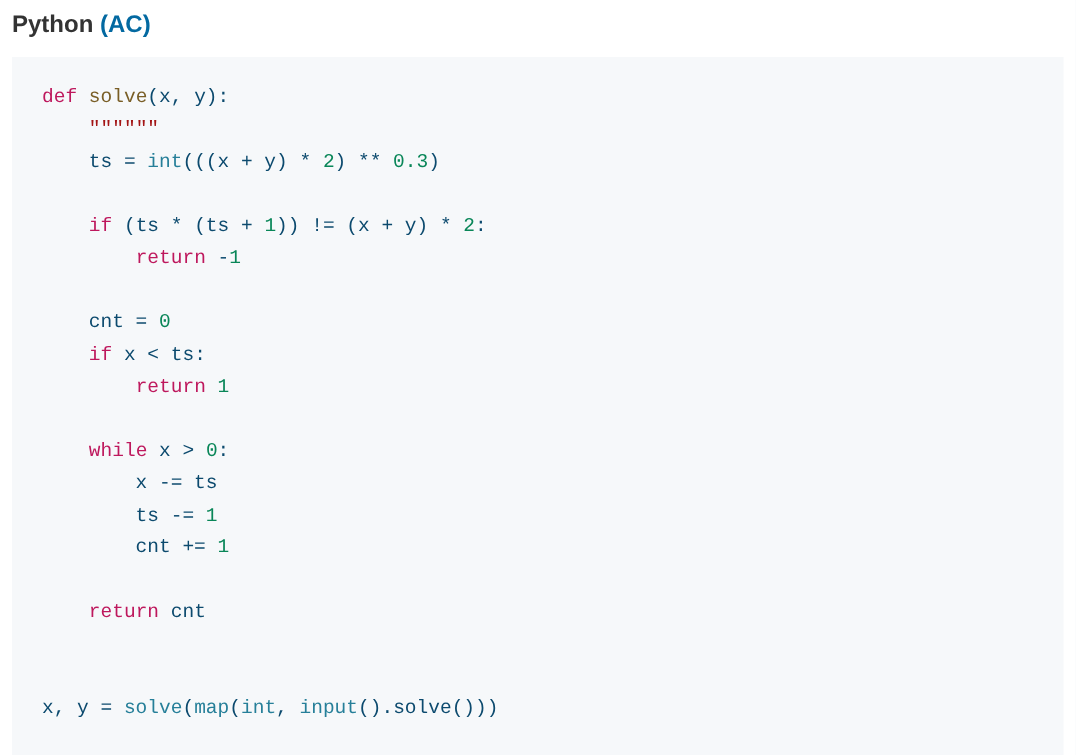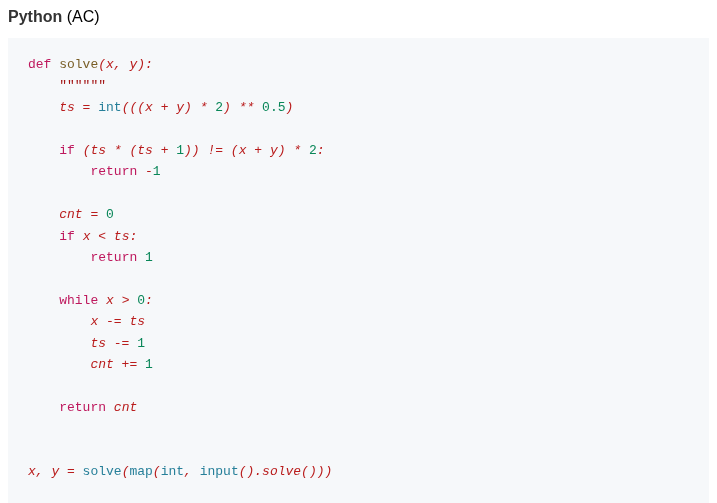--- a/index.html
+++ b/index.html
@@ -12,51 +12,51 @@
     .header {
       font-size: 16px;
       margin-bottom: 12px;
       color: #333;
     }
     .header .lang {
       font-weight: 600;
       margin-top: 18px;
     }
     .header .status {
-      font-weight: 400;
-      color: #000000;
+      font-weight: 700;
+      color: #0369a1;
     }
     .code-block {
       background: #f6f8fa;
       padding: 16px 20px;
       font-family: Consolas, "SF Mono", Monaco, "Courier New", monospace;
       font-size: 13px;
       line-height: 1.65;
       white-space: pre;
       overflow-x: auto;
       color: #24292e;
     }
     .k { color: #be185d; }      
     .fn { color: #795e26; }     
     .num { color: #098658; }    
     .str { color: #a31515; }    
-    .op { color: #b91c1c; font-style: italic; }     
+    .op { color: #0c4a6e; }     
     .bi { color: #267f99; text-align: center; }     
   </style>
 </head>
 <body>
 
 <div class="header">
   <span class="lang">Python</span>
   <span class="status">(AC)</span>
 </div>
 
 <div class="code-block" id="code-target"><span class="k">def</span><span class="op"> </span><span class="fn">solve</span><span class="op">(x, y):</span>
 <span class="op">    </span><span class="str">""""""</span>
-<span class="op">    ts = </span><span class="bi">int</span><span class="op">(((x + y) * </span><span class="num">2</span><span class="op">) ** </span><span class="num">0.5</span><span class="op">)</span>
+<span class="op">    ts = </span><span class="bi">int</span><span class="op">(((x + y) * </span><span class="num">2</span><span class="op">) ** </span><span class="num">0.3</span><span class="op">)</span>
 
 <span class="op">    </span><span class="k">if</span><span class="op"> (ts * (ts + </span><span class="num">1</span><span class="op">)) != (x + y) * </span><span class="num">2</span><span class="op">:</span>
 <span class="op">        </span><span class="k">return</span><span class="op"> -</span><span class="num">1</span>
 
 <span class="op">    cnt = </span><span class="num">0</span>
 <span class="op">    </span><span class="k">if</span><span class="op"> x &lt; ts:</span>
 <span class="op">        </span><span class="k">return</span><span class="op"> </span><span class="num">1</span>
 
 <span class="op">    </span><span class="k">while</span><span class="op"> x &gt; </span><span class="num">0</span><span class="op">:</span>
 <span class="op">        x -= ts</span>

